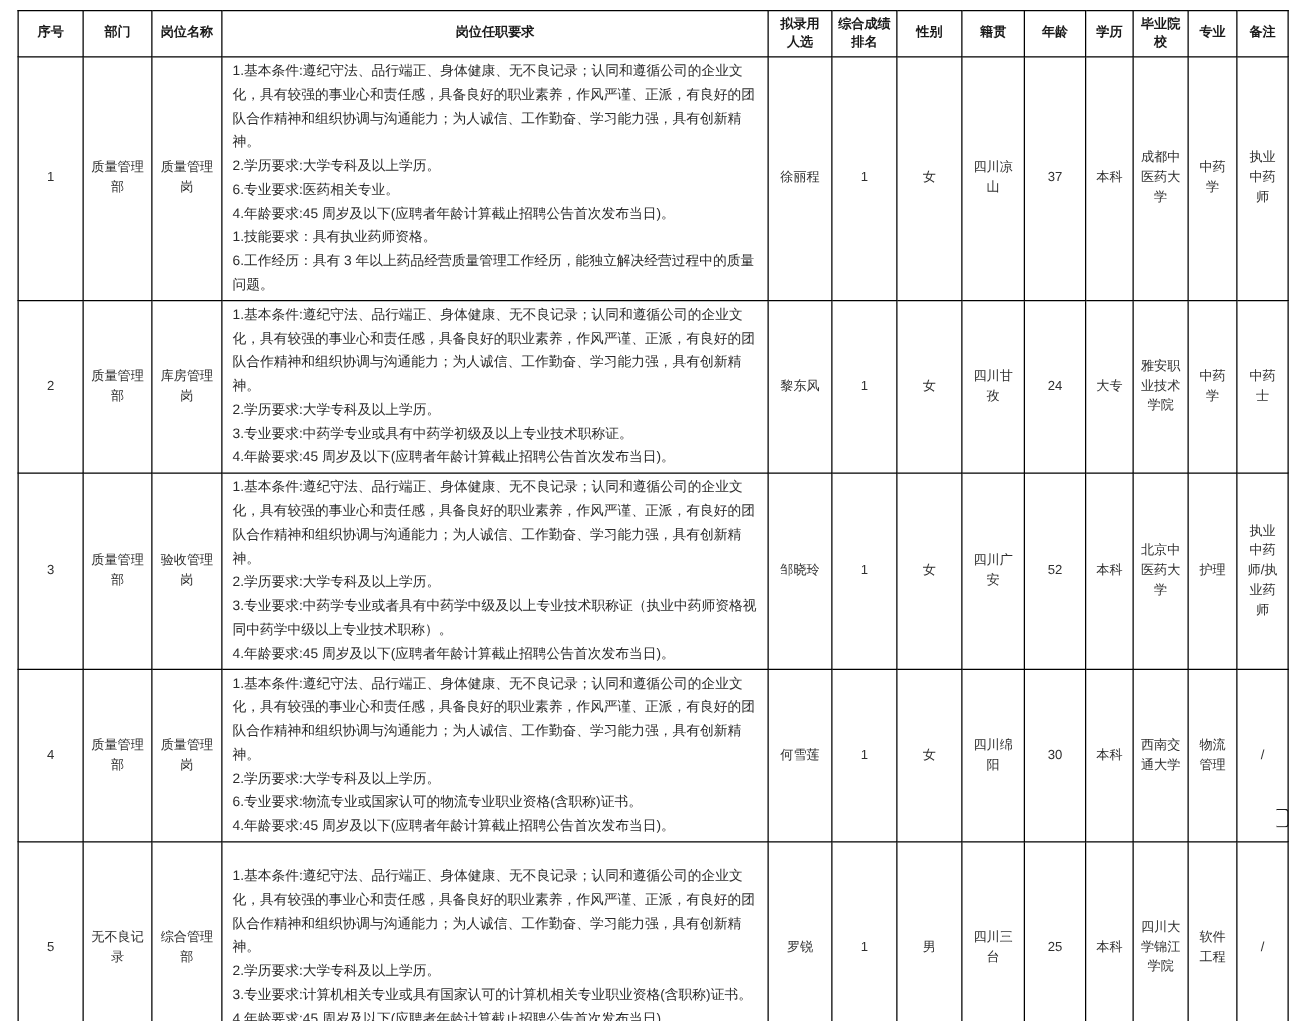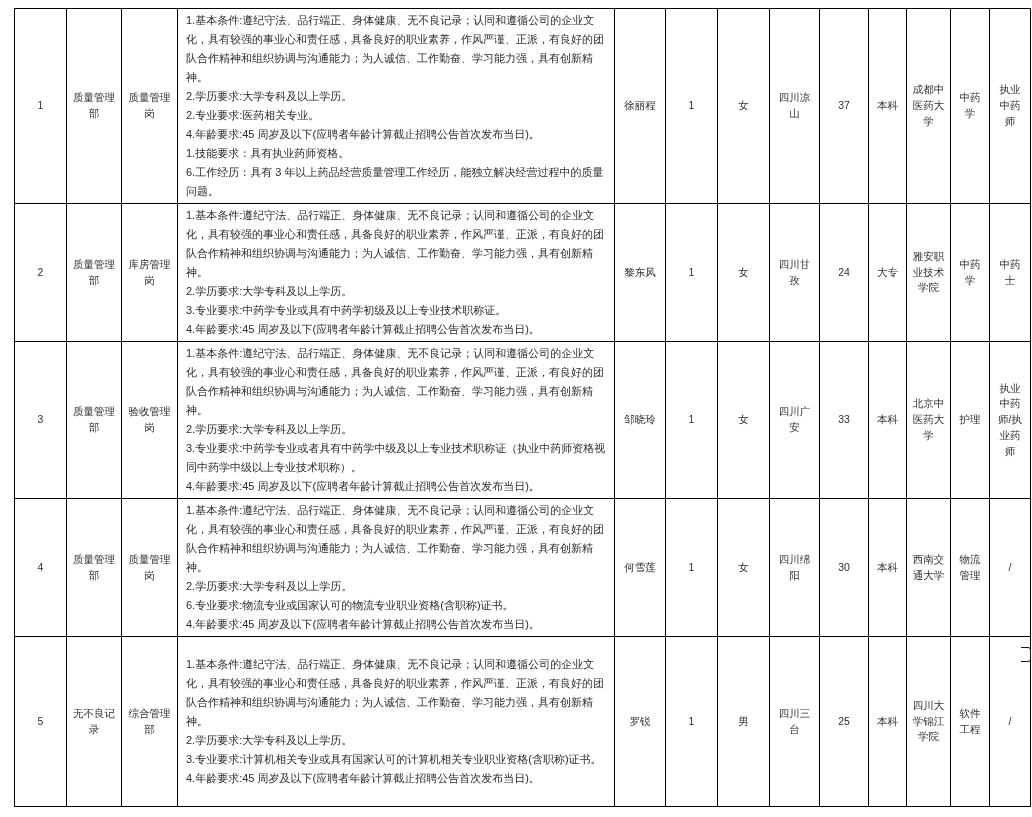--- a/index.html
+++ b/index.html
@@ -79,29 +79,47 @@
       <col style="width:52px">
         <col style="width:50px">
         <col style="width:49px">
       <col style="width:38px">
         <col style="width:44px">
         <col style="width:39px">
       <col style="width:41px">
     </colgroup>
 
     <tbody>
+        <tr class="hr">
+      <th>序号</th>
+      <th>部门</th>
+      <th>岗位名称</th>
+      <th>岗位任职要求</th>
+      <th>拟录用
+人选</th>
+      <th>综合成绩
+排名</th>
+      <th>性别</th>
+      <th>籍贯</th>
+      <th>年龄</th>
+      <th>学历</th>
+      <th>毕业院
+校</th>
+      <th>专业</th>
+      <th>备注</th>
+    </tr>
 
     <tr class="r1">
       <td class="c">1</td>
       <td class="c">质量管理部</td>
       <td class="c">质量管理岗</td>
       <td class="req">
         <div class="req-item">1.基本条件:遵纪守法、品行端正、身体健康、无不良记录；认同和遵循公司的企业文化，具有较强的事业心和责任感，具备良好的职业素养，作风严谨、正派，有良好的团队合作精神和组织协调与沟通能力；为人诚信、工作勤奋、学习能力强，具有创新精神。</div>
         <div class="req-item">2.学历要求:大学专科及以上学历。</div>
-        <div class="req-item">2.专业要求:医药相关专业。</div>
+        <div class="req-item">6.专业要求:医药相关专业。</div>
         <div class="req-item">4.年龄要求:45 周岁及以下(应聘者年龄计算截止招聘公告首次发布当日)。</div>
         <div class="req-item">1.技能要求：具有执业药师资格。</div>
         <div class="req-item">6.工作经历：具有 3 年以上药品经营质量管理工作经历，能独立解决经营过程中的质量问题。</div>
       </td>
       <td class="c">徐丽程</td>
       <td class="c">1</td>
       <td class="c">女</td>
       <td class="c">四川凉
 山</td>
       <td class="c">37</td>
@@ -150,21 +168,21 @@
         <div class="req-item">1.基本条件:遵纪守法、品行端正、身体健康、无不良记录；认同和遵循公司的企业文化，具有较强的事业心和责任感，具备良好的职业素养，作风严谨、正派，有良好的团队合作精神和组织协调与沟通能力；为人诚信、工作勤奋、学习能力强，具有创新精神。</div>
         <div class="req-item">2.学历要求:大学专科及以上学历。</div>
         <div class="req-item">3.专业要求:中药学专业或者具有中药学中级及以上专业技术职称证（执业中药师资格视同中药学中级以上专业技术职称）。</div>
         <div class="req-item">4.年龄要求:45 周岁及以下(应聘者年龄计算截止招聘公告首次发布当日)。</div>
       </td>
       <td class="c">邹晓玲</td>
       <td class="c">1</td>
       <td class="c">女</td>
       <td class="c">四川广
 安</td>
-      <td class="c">33</td>
+      <td class="c">52</td>
       <td class="c">本科</td>
       <td class="c">北京中
 医药大
 学</td>
       <td class="c">护理</td>
       <td class="c">执业
 中药
 师/执
 业药
 师</td>

